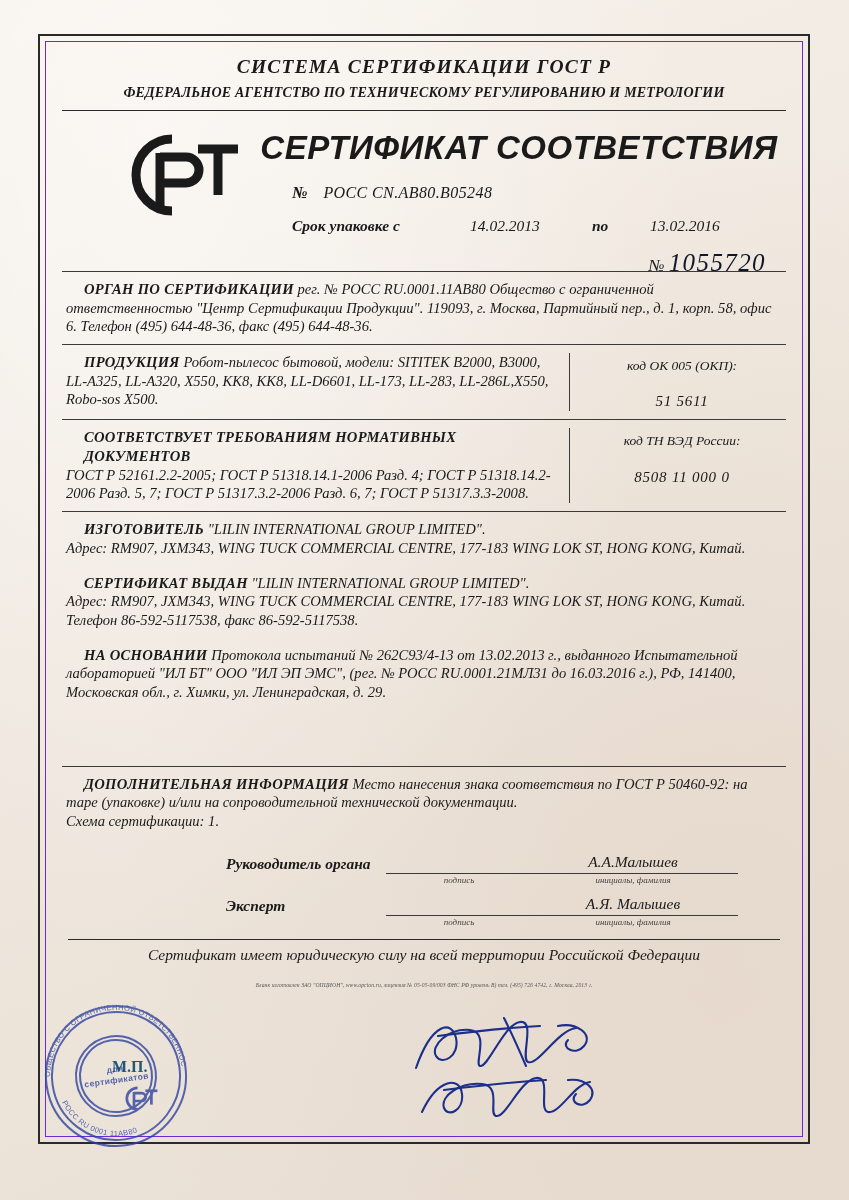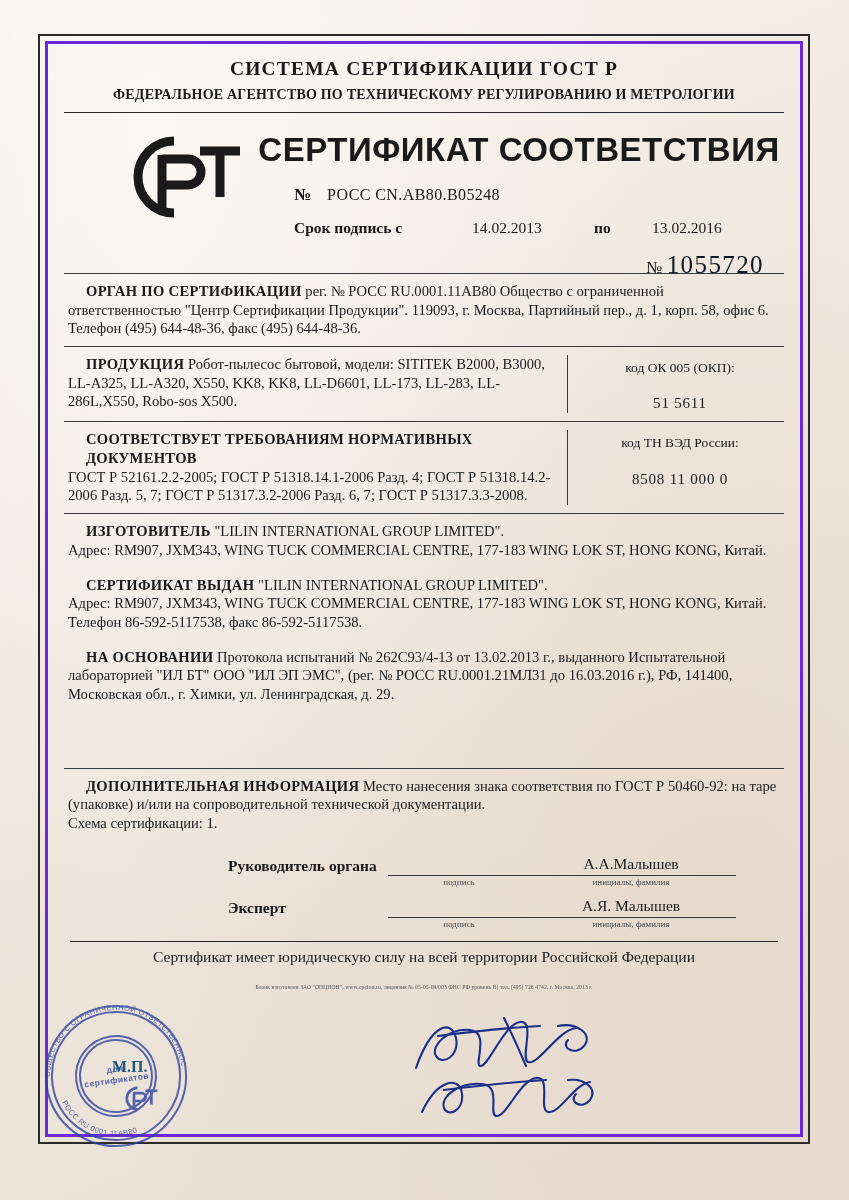--- a/index.html
+++ b/index.html
@@ -31,22 +31,23 @@
     top: 34px;
     width: 772px;
     height: 1110px;
     border: 2px solid #2a2a2a;
     box-sizing: border-box;
     background: transparent;
   }
   .cert-inner {
     position: absolute;
     inset: 5px;
-    border: 3px solid #6d28d9;
+    border: 1px solid #6d28d9;
     box-sizing: border-box;
+    font-style: italic;
   }
   .content {
     position: absolute;
     inset: 0;
     padding: 0 14px;
     box-sizing: border-box;
   }
   
   .hdr {
     text-align: center;
@@ -319,21 +320,21 @@
           </svg>
         </div>
 
         <div class="title-main">СЕРТИФИКАТ СООТВЕТСТВИЯ</div>
 
         <div class="title-row-num">
           <span class="no">№</span><span class="val">РОСС CN.АВ80.В05248</span>
         </div>
 
         <div class="valid-row">
-          <span class="lbl">Срок подпись  с</span>
+          <span class="lbl">Срок упаковке  с</span>
           <span class="d1">14.02.2013</span>
           <span class="po">по</span>
           <span class="d2">13.02.2016</span>
         </div>
 
         <div class="serial">
           <span>№</span>
           <span class="sn">1055720</span>
         </div>
       </div>

